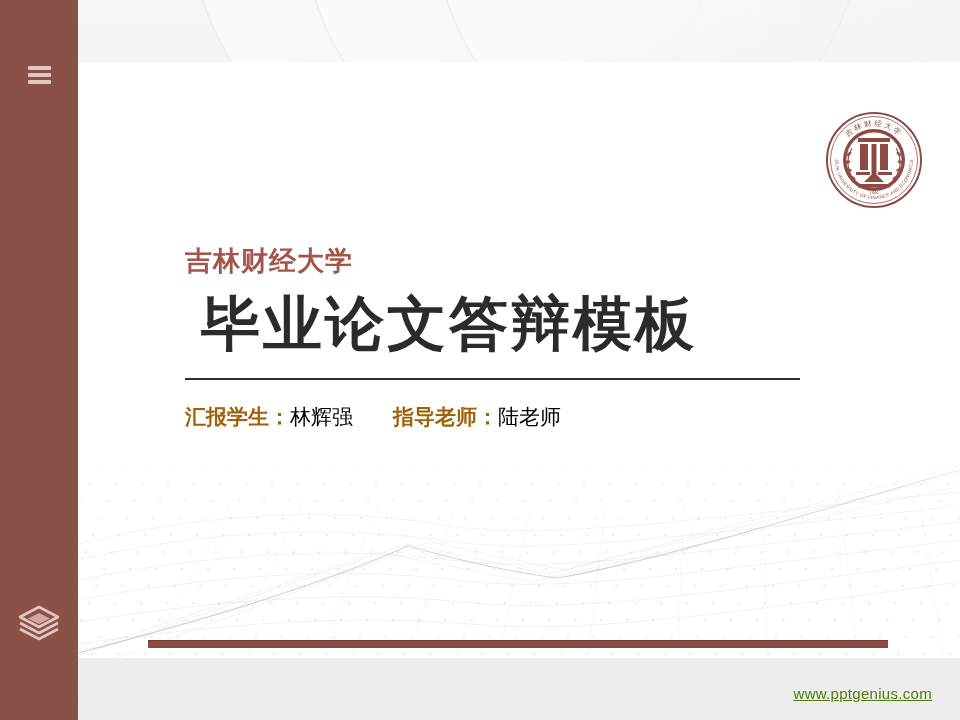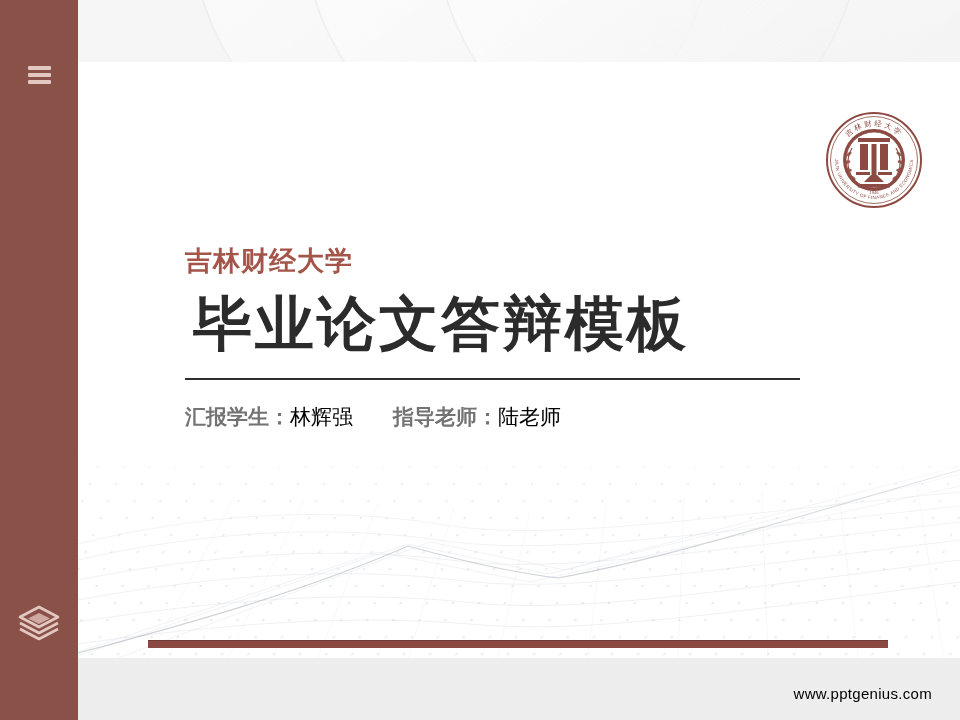--- a/index.html
+++ b/index.html
@@ -125,39 +125,39 @@
     line-height: 1.1;
     margin: 0 0 16px 0;
     white-space: nowrap;
   }
   .main-title {
     font-size: 59px;
     font-weight: bold;
     color: #2b2b2b;
     letter-spacing: 3px;
     line-height: 1.08;
-    margin: 8px;
+    margin: 16px;
     white-space: nowrap;
   }
   .title-divider {
     margin-top: 22px;
     width: 615px;
     height: 2px;
     background: #2f2f2f;
   }
   .byline {
     margin-top: 24px;
     font-size: 21px;
     line-height: 1.2;
     white-space: nowrap;
     color: #3a3a3a;
   }
   .byline .label {
     font-weight: bold;
-    color: #737373;
+    color: #a16207;
   }
   .byline .value {
     color: #000000;
   }
   .byline .gap {
     display: inline-block;
     width: 40px;
   }
 
   
@@ -169,23 +169,24 @@
     height: 112px;
     z-index: 5;
   }
 
   
   .footer-url {
     position: absolute;
     right: 28px;
     bottom: 18px;
     font-size: 15px;
-    color: #000000;
+    color: #4d7c0f;
     letter-spacing: 0.3px;
     z-index: 7;
+    text-decoration: underline;
   }
 </style>
 </head>
 <body>
 
 <div id="slide-root">
 
   <div class="page-bg">
     <div class="bg-swoosh s1"></div>
     <div class="bg-swoosh s2"></div>

